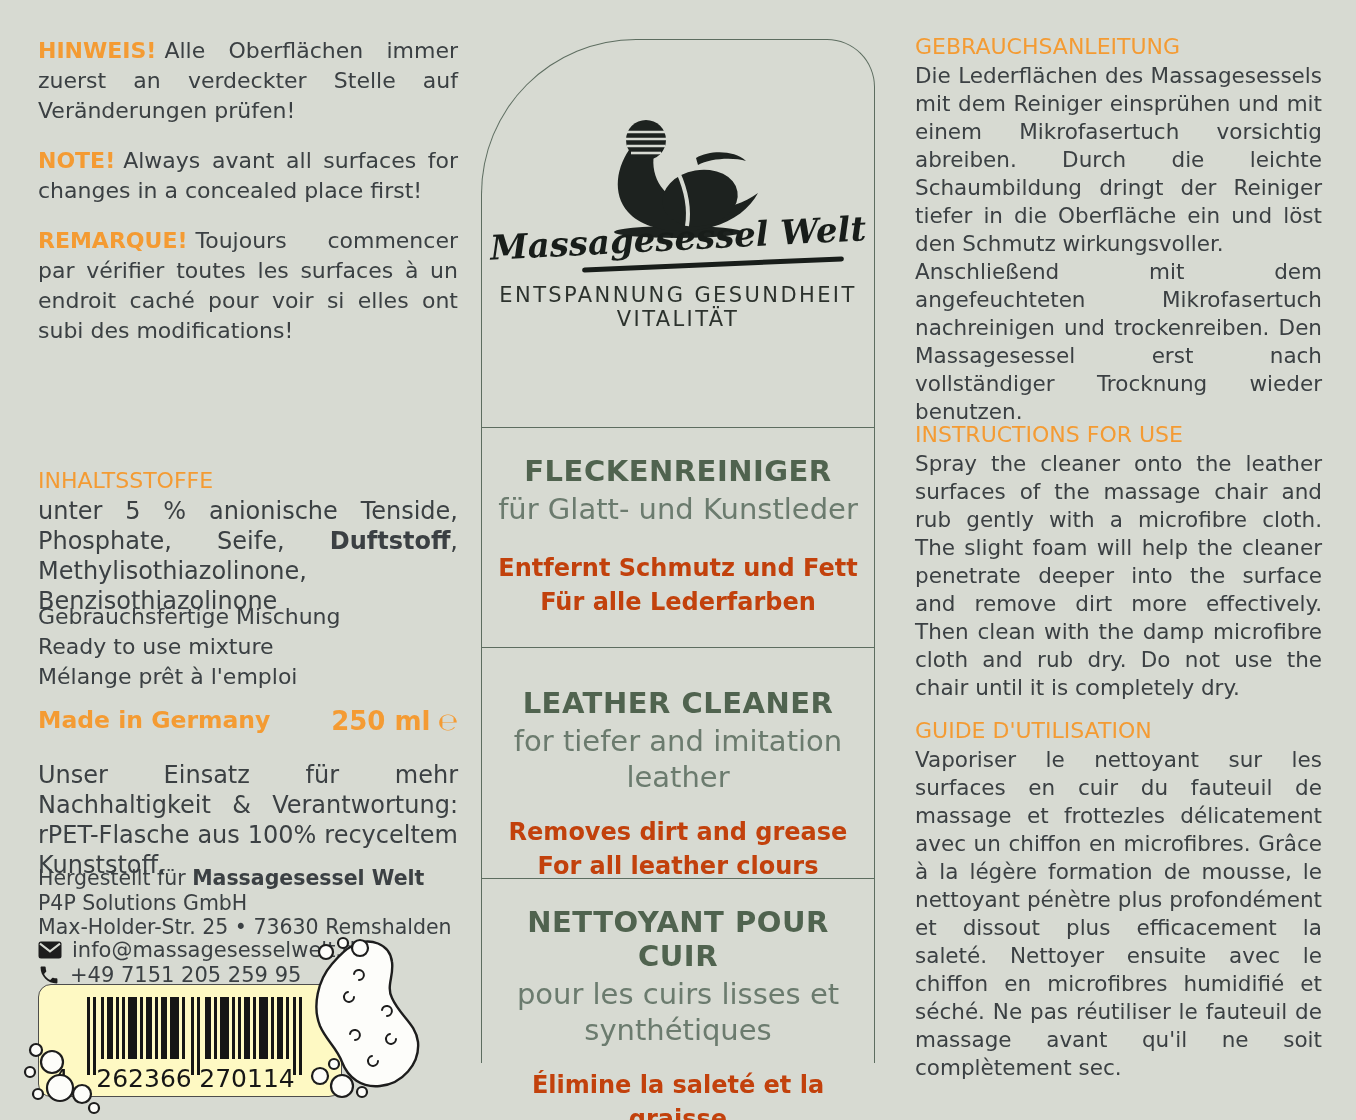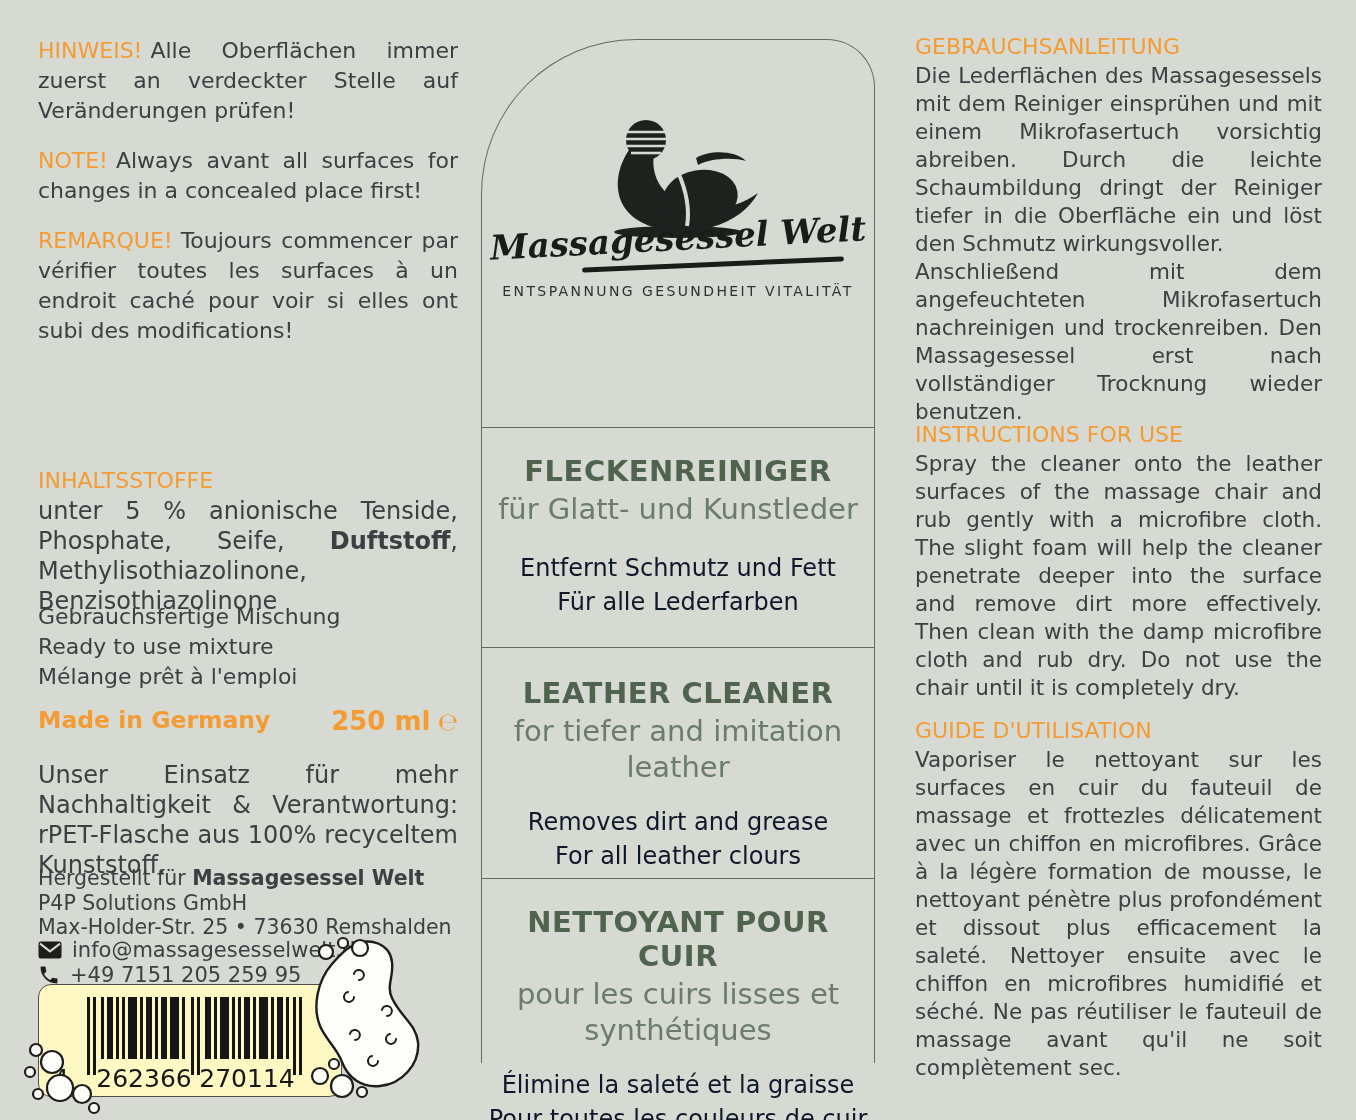--- a/index.html
+++ b/index.html
@@ -2,21 +2,21 @@
 <html><head>
 <meta charset="utf-8">
 <style>
   html,body{margin:0;padding:0;width:1356px;height:1120px;overflow:hidden;
     background:#d7dad2;font-family:"DejaVu Sans","Liberation Sans",sans-serif;color:#3b4043;}
   .page{position:relative;width:1356px;height:1120px;}
 
   
   .lblock{position:absolute;left:38px;width:420px;}
   .note{font-size:22px;line-height:30px;text-align:justify;margin:0;}
-  .lead{color:#f49b33;font-weight:400;margin-right:8px;margin-top:38px;}
+  .lead{color:#f49b33;font-weight:700;margin-right:8px;margin-top:38px;}
   .oheading{color:#f49b33;font-weight:500;font-size:22px;margin:0 0 3px 0;}
   .body-just{font-size:24px;line-height:30px;text-align:justify;margin:0;}
   .line30{font-size:22px;line-height:30px;}
   .made-row{display:flex;justify-content:space-between;align-items:flex-start;}
   .made-in{color:#f49b33;font-weight:700;font-size:23.5px;}
   .volume{color:#f49b33;font-weight:700;font-size:26px;}
   .esign{color:#f49b33;font-weight:400;font-size:24px;margin-left:7px;}
   .mfr{font-size:20.5px;line-height:24.5px;}
   .contact-row{position:absolute;left:38px;display:flex;align-items:center;gap:10px;
     font-size:21px;}
@@ -30,33 +30,33 @@
   .bubbles{position:absolute;left:14px;top:1036px;z-index:3;}
 
   
   .bottle{position:absolute;left:481px;top:39px;width:394px;height:1024px;
     box-sizing:border-box;border:1.6px solid #5d6d60;border-bottom:none;
     border-radius:155px 48px 0 0;}
   .sec{box-sizing:border-box;text-align:center;}
   .sec-logo{height:313px;position:relative;}
   .sec-b{border-top:1.6px solid #5d6d60;}
   .sec-de{height:220px;padding-top:26px;}
-  .sec-en{height:231px;padding-top:28px;}
+  .sec-en{height:231px;padding-top:38px;}
   .sec-fr{height:258px;padding-top:26px;position:relative;}
   .ptitle{font-size:29px;font-weight:700;color:#50634f;letter-spacing:.5px;margin:0;}
   .psub{font-size:29px;color:#6b7b6e;margin:3px 0 0 0;line-height:36px;}
-  .plines{font-size:24px;color:#0f172a;line-height:34px;margin-top:24px;}
+  .plines{font-size:24px;color:#c2410c;line-height:34px;margin-top:24px;font-weight:bold;}
   .sec-en .plines{margin-top:20px;}
   .sec-fr .plines{margin-top:20px;}
 
   .brand{font-family:"DejaVu Serif","Liberation Serif",serif;font-style:italic;font-weight:700;
     font-size:34px;color:#181d1a;transform:rotate(-3deg);margin-top:-26px;position:relative;z-index:2;}
   .brand-underline{width:262px;height:5px;background:#181d1a;border-radius:3px;
     margin:4px 0 0 100px;transform:rotate(-2.5deg);}
-  .tagline{font-size:14px;letter-spacing:2.4px;color:#2c322d;font-weight:500;margin-top:16px;}
+  .tagline{font-size:21px;letter-spacing:2.4px;color:#2c322d;font-weight:500;margin-top:16px;}
   .chair-wrap{margin:74px auto 0 auto;width:220px;}
 
   
   .rblock{position:absolute;left:915px;width:407px;}
   .rpara{font-size:21.5px;line-height:28px;text-align:justify;margin:0;}
 </style>
 </head>
 <body>
 
 <div class="page">

